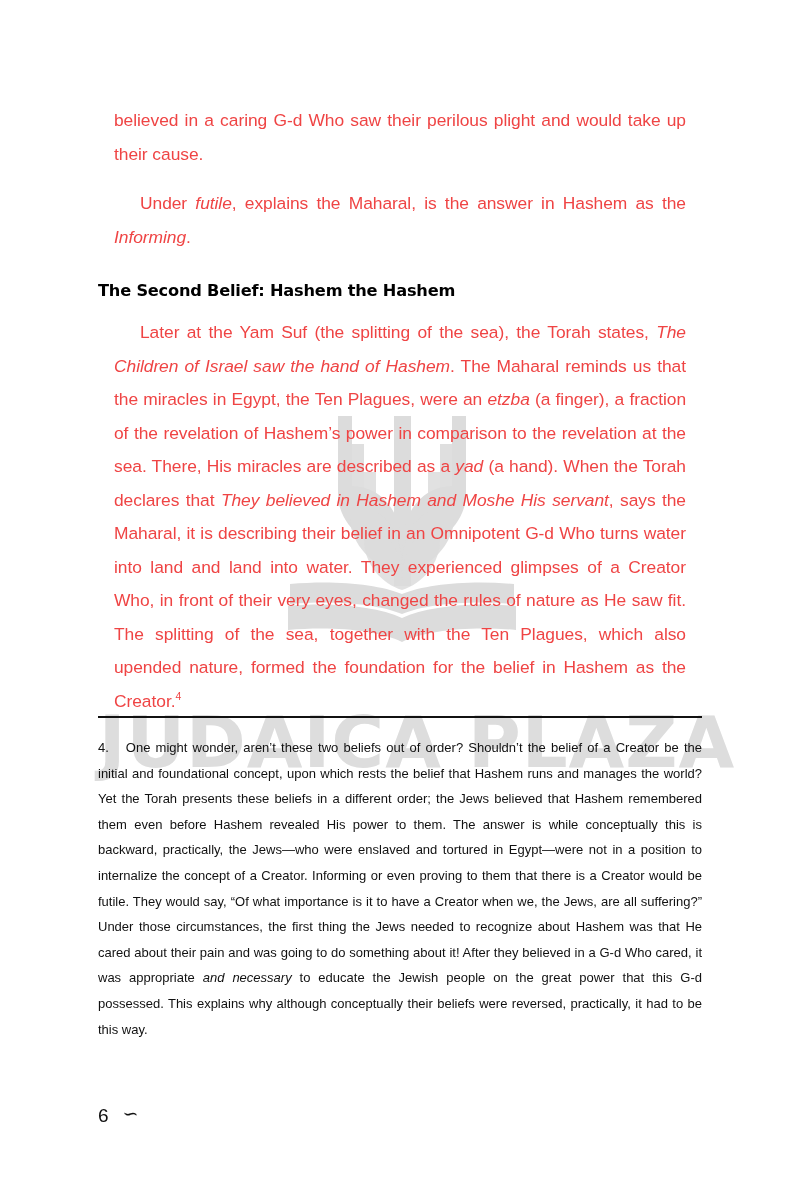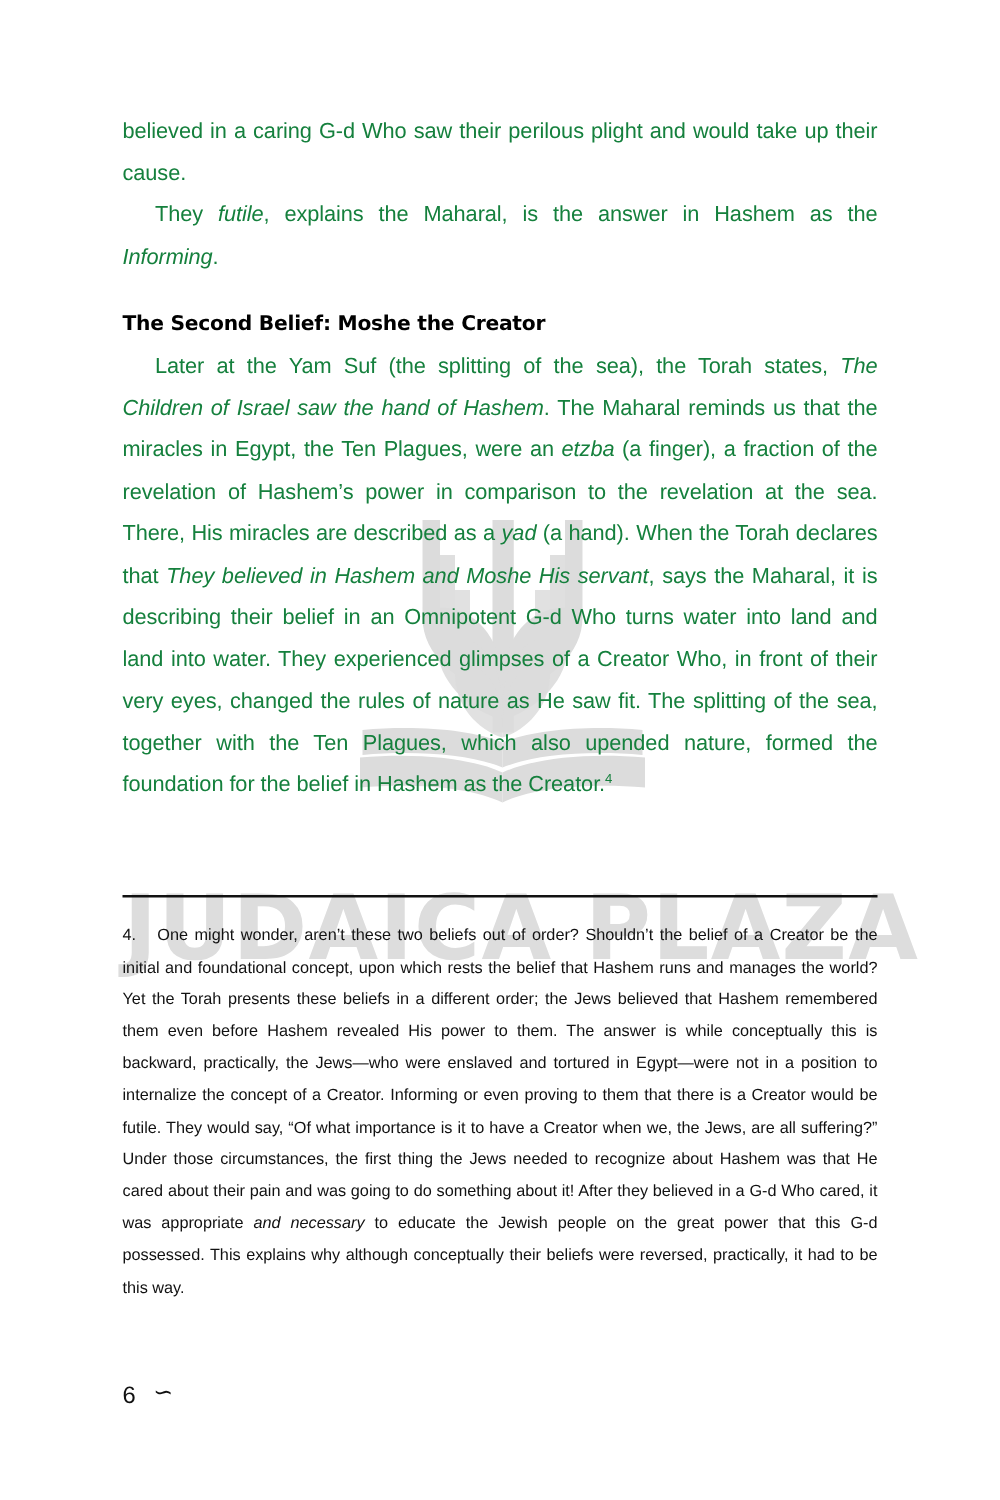--- a/index.html
+++ b/index.html
@@ -60,27 +60,27 @@
   }
 
   .body-block {
     position: absolute;
     top: 88px;
     left: 0;
     width: 604px;
   }
 
   p.body {
-    margin: 0;
+    margin: 16px;
     font-size: 17.4px;
     line-height: 33.5px;
     text-align: justify;
     text-justify: inter-word;
     letter-spacing: -0.05px;
-    color: #15803d;
+    color: #ef4444;
   }
   p.body.indent {
     text-indent: 26px;
   }
   p.body + p.body {
     margin-top: 0;
   }
 
   h2.section-heading {
     margin: 27px 0 8px 0;
@@ -170,23 +170,23 @@
     </svg>
     <div class="wm-text">JUDAICA PLAZA</div>
   </div>
 
   <div class="content">
 
     <div class="body-block">
 
       <p class="body"><span>believed in a caring G-d Who saw their perilous plight and would take up their cause.</span></p>
 
-      <p class="body indent"><span>They </span><i>futile</i><span>, explains the Maharal, is the answer in Hashem as the </span><i>Informing</i><span>.</span></p>
-
-      <h2 class="section-heading">The Second Belief: Moshe the Creator</h2>
+      <p class="body indent"><span>Under </span><i>futile</i><span>, explains the Maharal, is the answer in Hashem as the </span><i>Informing</i><span>.</span></p>
+
+      <h2 class="section-heading">The Second Belief: Hashem the Hashem</h2>
 
       <p class="body indent"><span>Later at the Yam Suf (the splitting of the sea), the Torah states, </span><i>The Children of Israel saw the hand of Hashem</i><span>. The Maharal reminds us that the miracles in Egypt, the Ten Plagues, were an </span><i>etzba</i><span> (a finger), a fraction of the revelation of Hashem’s power in comparison to the revelation at the sea. There, His miracles are described as a </span><i>yad</i><span> (a hand). When the Torah declares that </span><i>They believed in Hashem and Moshe His servant</i><span>, says the Maharal, it is describing their belief in an Omnipotent G-d Who turns water into land and land into water. They experienced glimpses of a Creator Who, in front of their very eyes, changed the rules of nature as He saw fit. The splitting of the sea, together with the Ten Plagues, which also upended nature, formed the foundation for the belief in Hashem as the Creator.</span><sup class="fn-ref">4</sup></p>
     </div>
 
     <div class="footnote-block">
       <div class="footnote-rule"></div>
       <p class="footnote">
         <span class="fn-num">4.</span><span><span>One might wonder, aren’t these two beliefs out of order? Shouldn’t the belief of a Creator be the initial and foundational concept, upon which rests the belief that Hashem runs and manages the world? Yet the Torah presents these beliefs in a different order; the Jews believed that Hashem remembered them even before Hashem revealed His power to them. The answer is while conceptually this is backward, practically, the Jews—who were enslaved and tortured in Egypt—were not in a position to internalize the concept of a Creator. Informing or even proving to them that there is a Creator would be futile. They would say, “Of what importance is it to have a Creator when we, the Jews, are all suffering?” Under those circumstances, the first thing the Jews needed to recognize about Hashem was that He cared about their pain and was going to do something about it! After they believed in a G-d Who cared, it was appropriate </span><i>and necessary</i><span> to educate the Jewish people on the great power that this G-d possessed. This explains why although conceptually their beliefs were reversed, practically, it had to be this way.</span></span>
       </p>
     </div>

